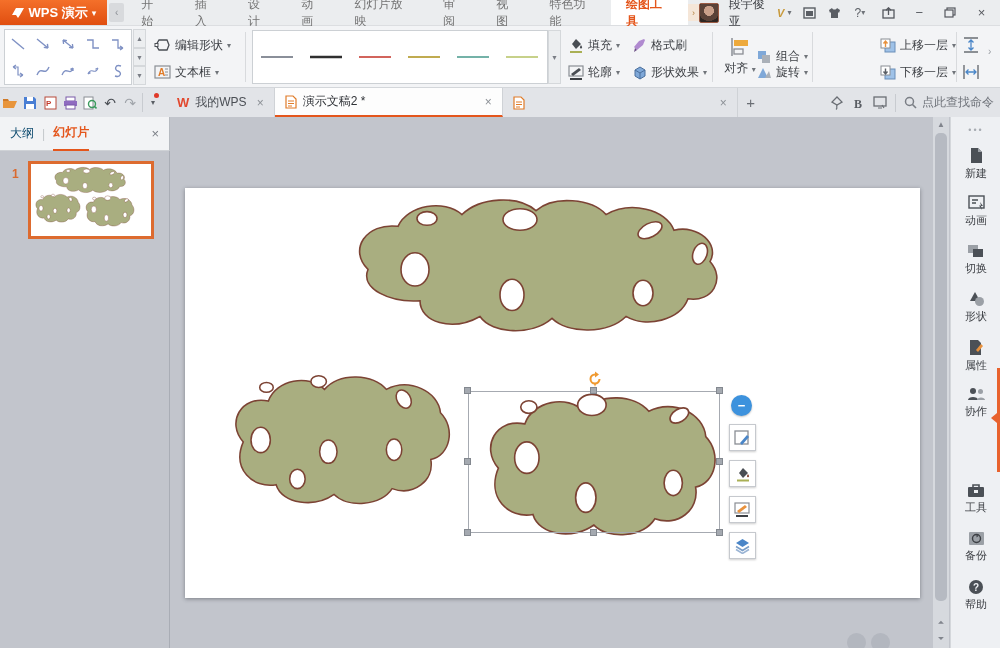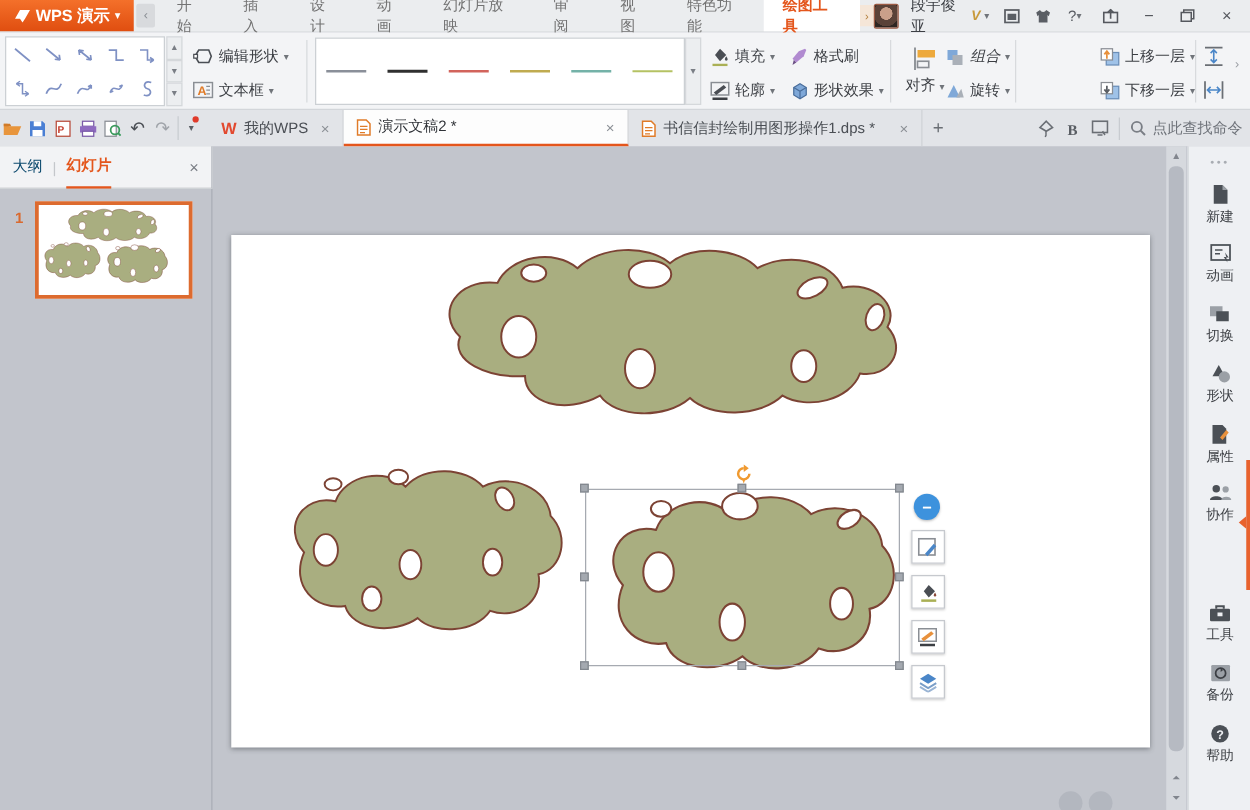--- a/index.html
+++ b/index.html
@@ -318,21 +318,21 @@
     <div class="rb-divider" style="left:712px;"></div>
 
     <div class="big-btn" style="left:714px;">
       <svg width="22" height="20" viewBox="0 0 22 20">
           <path d="M3,1 L3,19" stroke="#8a8e94" stroke-width="1.5"></path>
           <rect x="5" y="3" width="14" height="6" fill="#eda93c"></rect>
           <rect x="5" y="12" width="9" height="5" fill="none" stroke="#8a8e94" stroke-width="1.3"></rect>
         </svg>
       <div><span>对齐</span> <span class="rb-caret">▾</span></div>
     </div>
-    <div class="rb-btn" style="left:756px; top:6px;font-style:italic;">
+    <div class="rb-btn" style="left:756px; top:17px;">
       <svg width="16" height="15" viewBox="0 0 16 15">
           <rect x="2" y="2" width="8" height="8" fill="#7fa8d8"></rect>
           <rect x="6" y="6" width="8" height="8" fill="#aab0b8"></rect>
         </svg>
       <span>组合</span>
         <span class="rb-caret">▾</span>
     </div>
     <div class="rb-btn" style="left:756px; top:33px;">
       <svg width="16" height="15" viewBox="0 0 16 15">
           <path d="M2,13 L7,3 L12,13 Z" fill="#7fa8d8"></path>
@@ -430,21 +430,20 @@
           <path d="M3,6 L9,6 M3,8.5 L9,8.5 M3,11 L7,11" stroke="#e07b28"></path>
         </svg>
       <span>演示文稿2 *</span>
       <span class="tab-close" style="margin-left:auto;">×</span>
     </div>
     <div class="doc-tab" style="width:235px;">
       <svg width="12" height="14" viewBox="0 0 12 14">
           <path d="M1,1 L8,1 L11,4 L11,13 L1,13 Z" fill="#fff" stroke="#e07b28" stroke-width="1.2"></path>
           <path d="M3,6 L9,6 M3,8.5 L9,8.5 M3,11 L7,11" stroke="#e07b28"></path>
         </svg>
-      <span>书信信封绘制用图形操作1.dps *</span>
       <span class="tab-close" style="margin-left:auto;">×</span>
     </div>
     <div class="new-tab">+</div>
 
     <div class="tab-right">
       <svg width="14" height="14" viewBox="0 0 14 14">
           <path d="M7,1 L12,6 L7,9 L2,6 Z" fill="none" stroke="#6a6e74" stroke-width="1.3"></path>
           <path d="M7,9 C6,11 8,12 6,13.5" fill="none" stroke="#6a6e74" stroke-width="1.2"></path>
         </svg>
       <svg width="13" height="14" viewBox="0 0 13 14">

